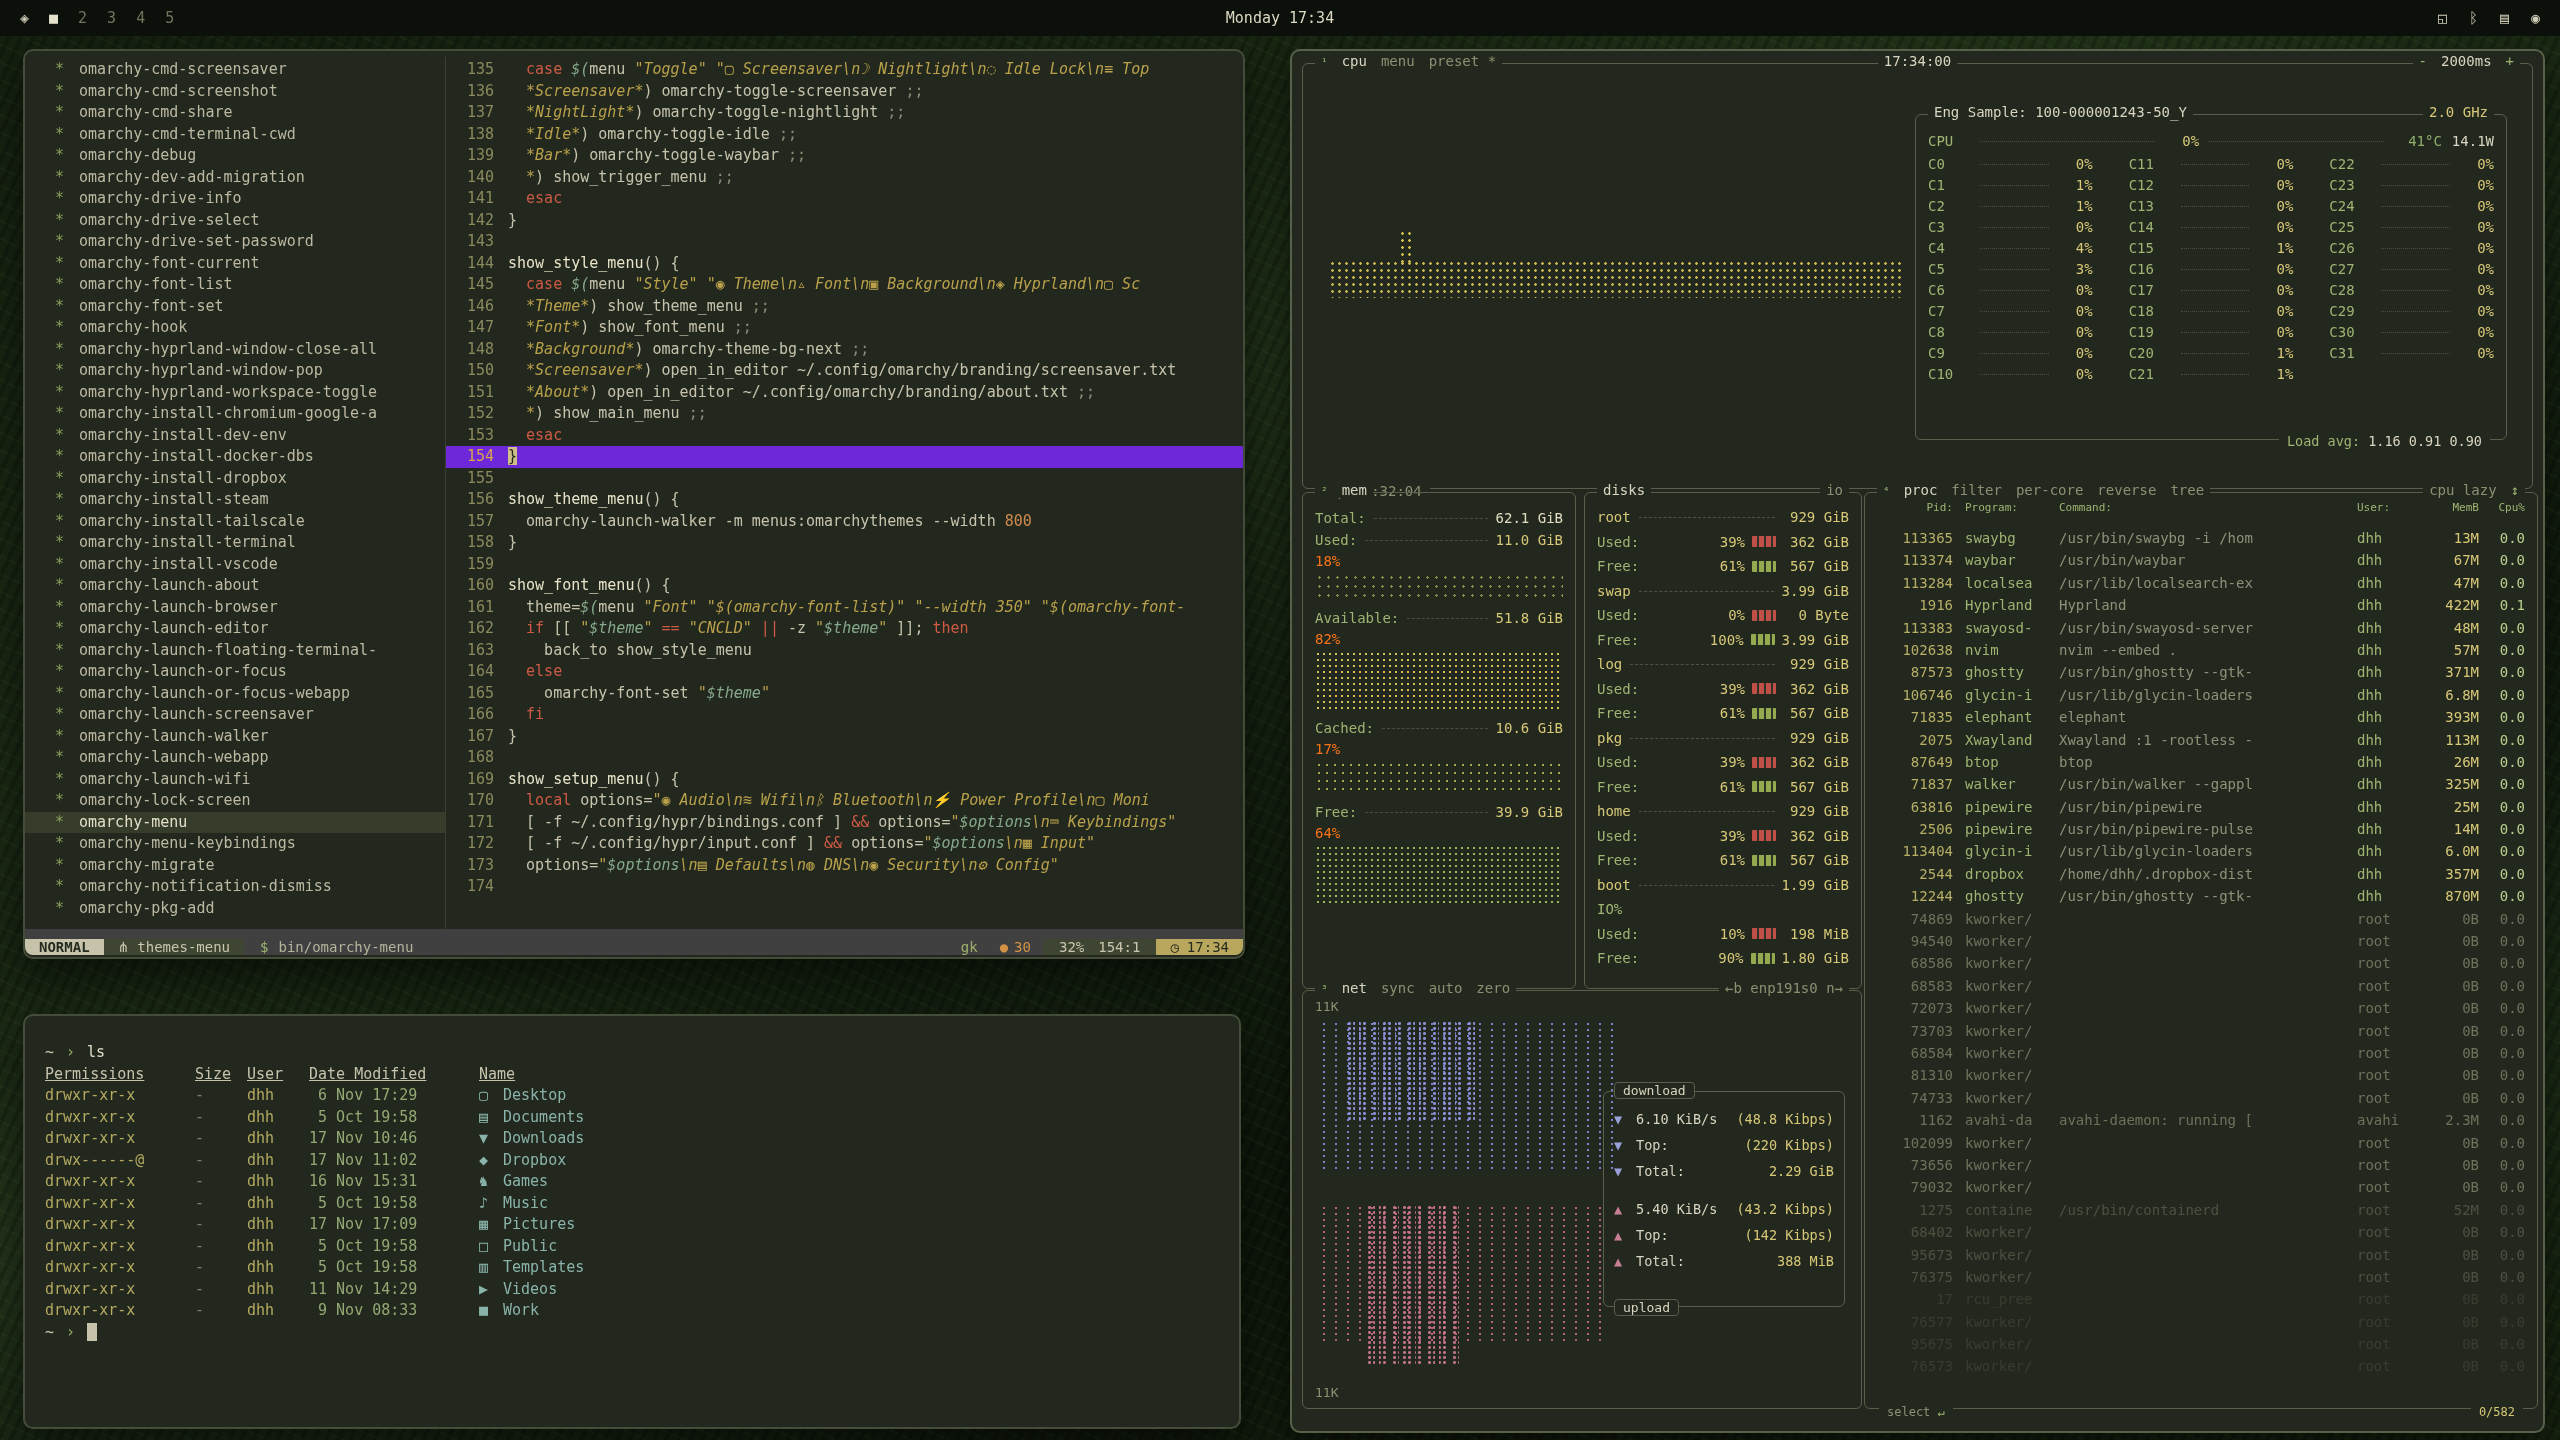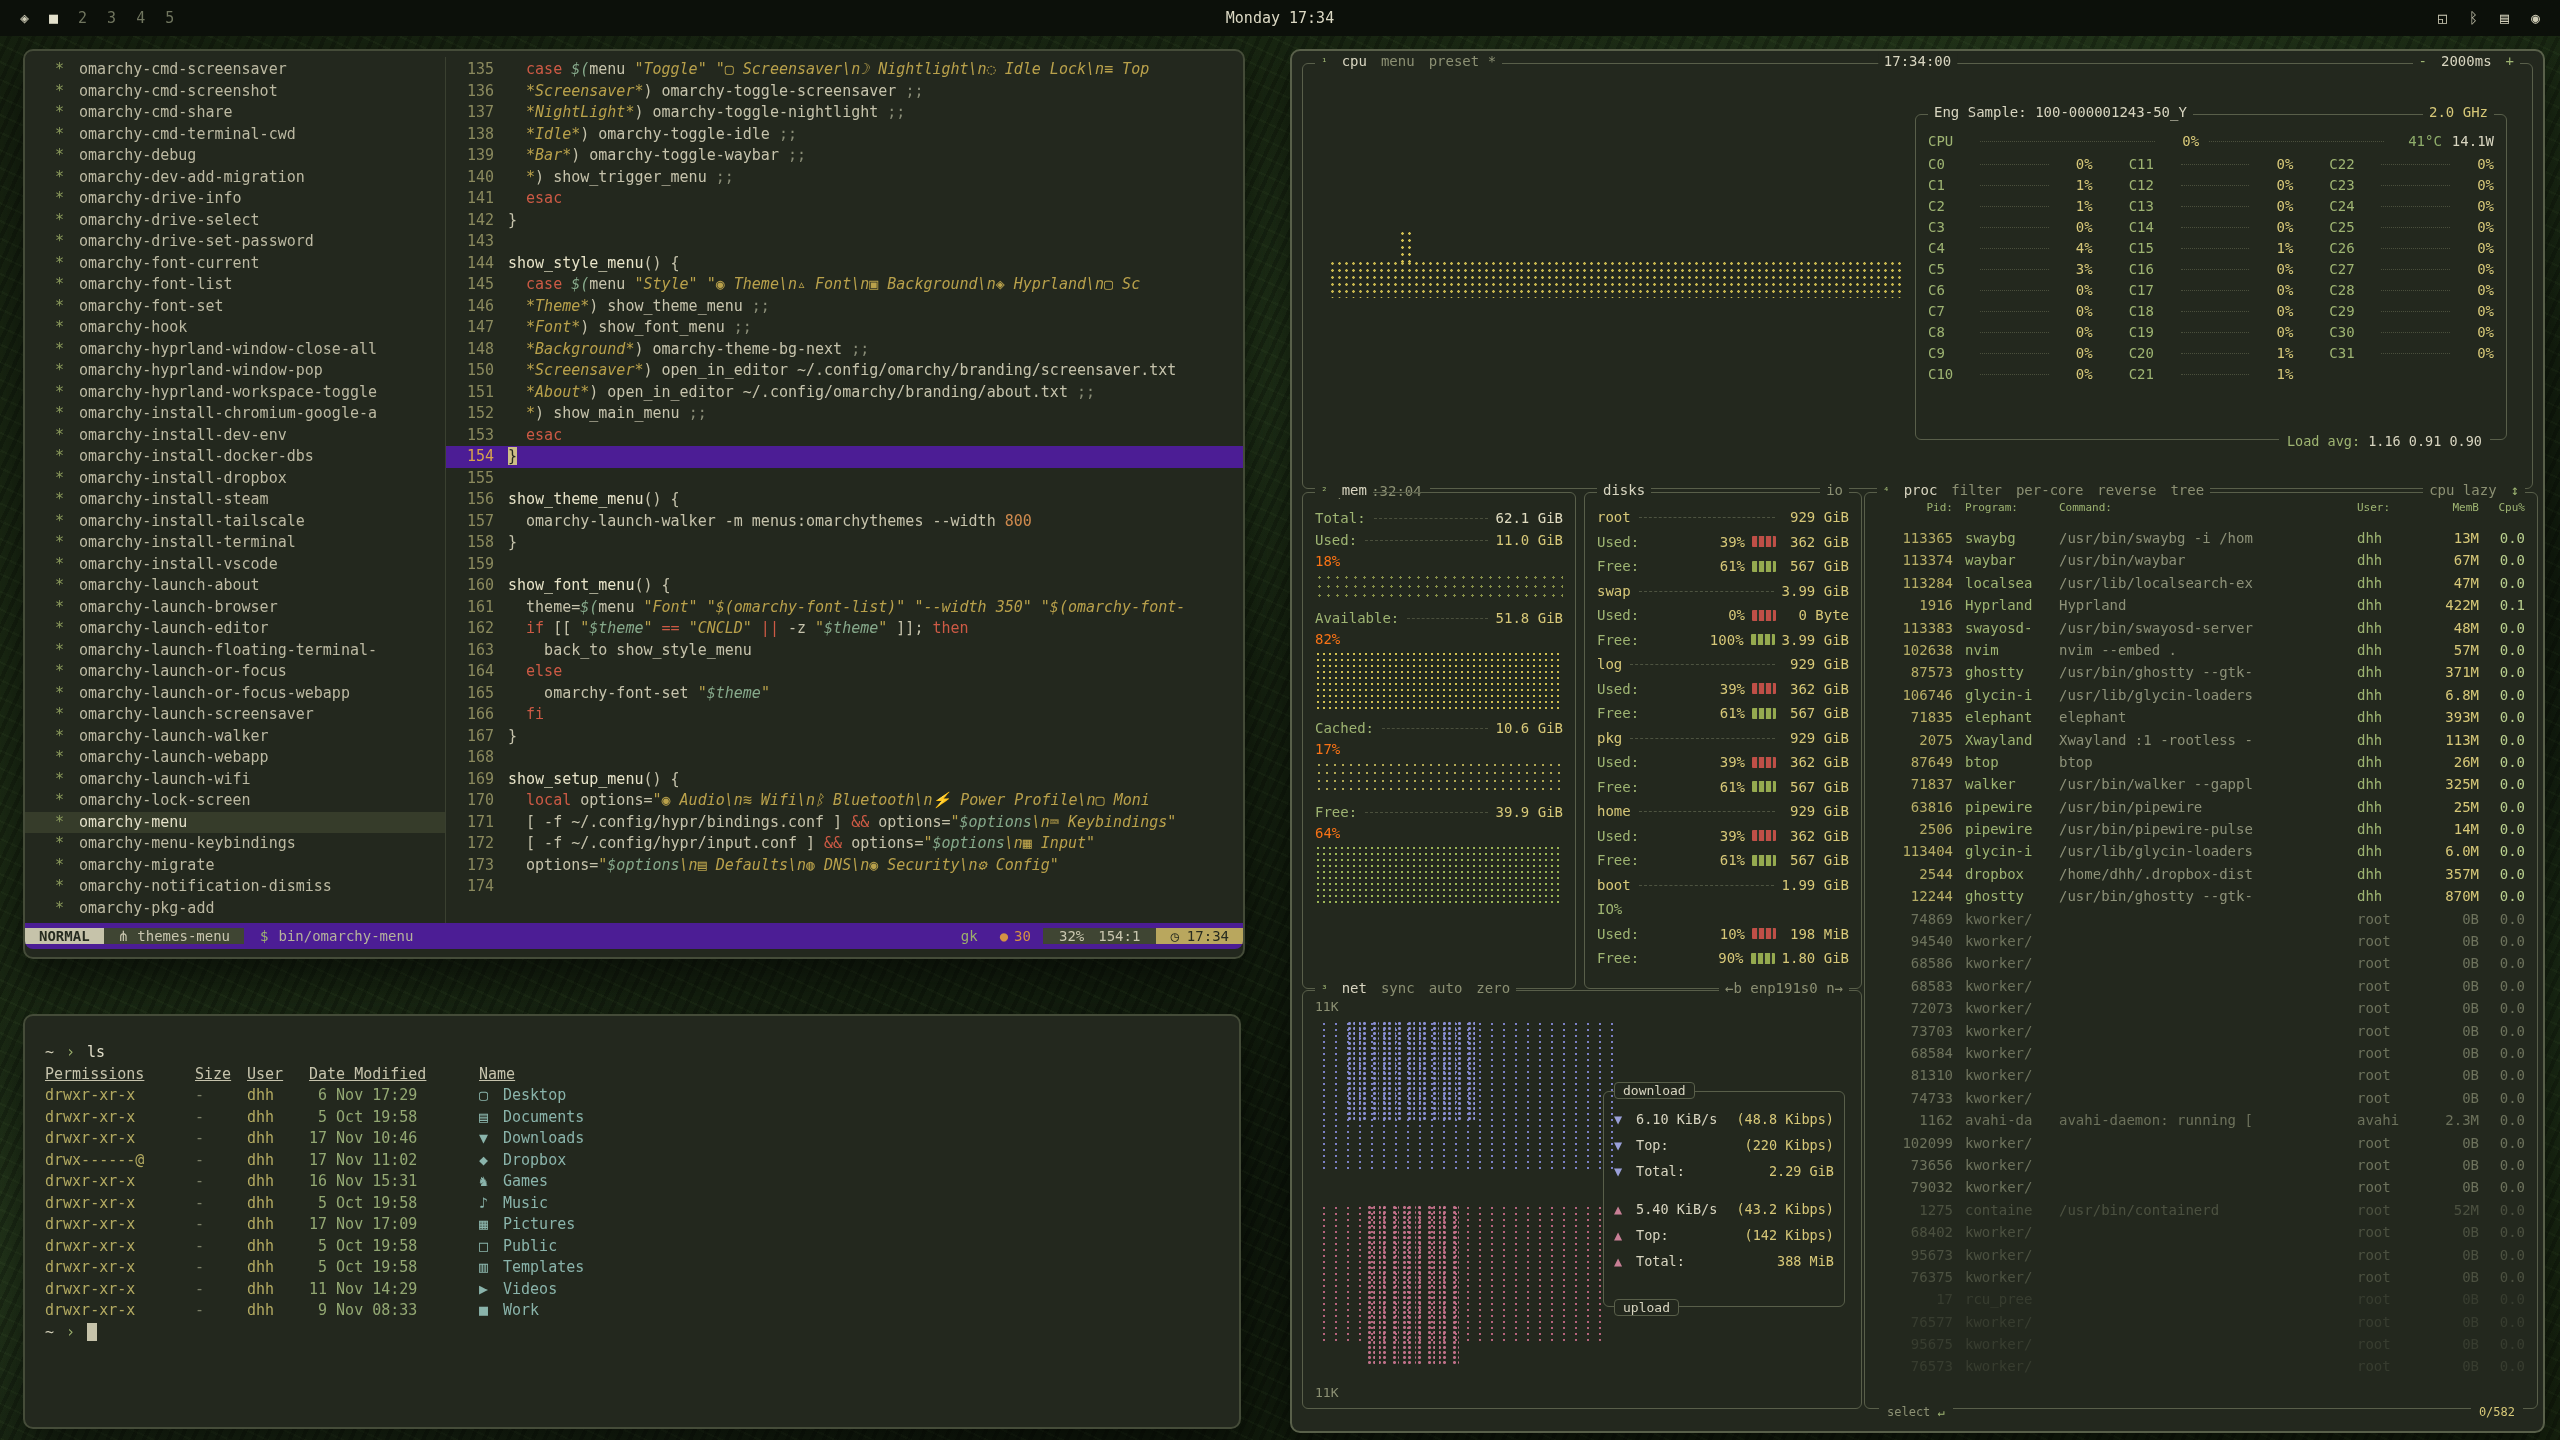--- a/index.html
+++ b/index.html
@@ -42,34 +42,34 @@
   .file-pane{width:420px;flex:none;overflow:hidden;padding-top:2px}
   .fitem{height:21.5px;line-height:21.5px;padding-left:30px;font-size:15px;display:flex;gap:12px;
     color:#bcb9a2;white-space:pre}
   .fitem.active{background:#363c2a;color:#e2dfc8}
   .ficon{color:#8a9a5b;width:12px;flex:none}
   .vsep{width:1px;background:#3a4030;flex:none}
   .code-pane{flex:1;overflow:hidden;padding-top:2px}
   .cline{height:21.5px;line-height:21.5px;display:flex;font-size:15px;white-space:pre}
   .cline .lnum{width:48px;flex:none;text-align:right;padding-right:14px;color:#8b8a5e}
   .cline .ltxt{flex:1;overflow:hidden;white-space:pre}
-  .cline.cursor-line{background:#4c1d95}
+  .cline.cursor-line{background:#6d28d9}
   .cline.cursor-line .lnum{color:#d8a54c}
   .c-k{color:#cd5a45}
   .c-s{color:#b9a14b;font-style:italic}
   .c-v{color:#86a98b;font-style:italic}
   .c-p{color:#c6c3ac}
   .c-o{color:#cd5a45}
   .c-f{color:#e8e4c9}
   .c-n{color:#cf8a4e}
   .c-d{color:#8a8d77}
   .c-cur{background:#cdbf86;color:#23281e}
 
-  .statusline{position:absolute;left:0;right:0;bottom:8px;height:26px;background:#4c1d95;
-    display:flex;align-items:center;font-size:14px;border-radius:0 0 8px 8px;overflow:hidden}
+  .statusline{position:absolute;left:0;right:0;bottom:2px;height:26px;background:#404040;
+    display:flex;align-items:flex-end;font-size:14px;border-radius:0 0 8px 8px;overflow:hidden}
   .statusline>*{display:flex;align-items:center}
   .sl-mode{background:#c6c3aa;color:#262b20;font-weight:bold;padding:0 14px}
   .sl-branch{background:#3f4533;color:#c9c6af;padding:0 14px;gap:8px}
   .sl-file{color:#b6b39c;padding:0 16px;gap:10px}
   .sl-dollar{color:#9eb472}
   .sl-right{margin-left:auto;display:flex;align-items:stretch}
   .sl-right>*{display:flex;align-items:center}
   .sl-rec{color:#9cb06c;padding:0 10px}
   .sl-diag{color:#d49343;padding:0 12px;gap:6px}
   .sl-pos{background:#3f4533;color:#c9c6af;padding:0 16px;gap:14px}

